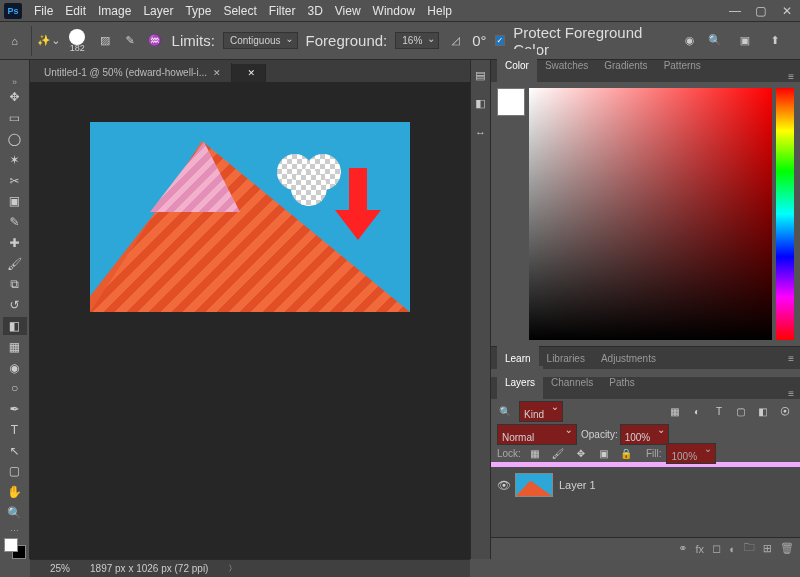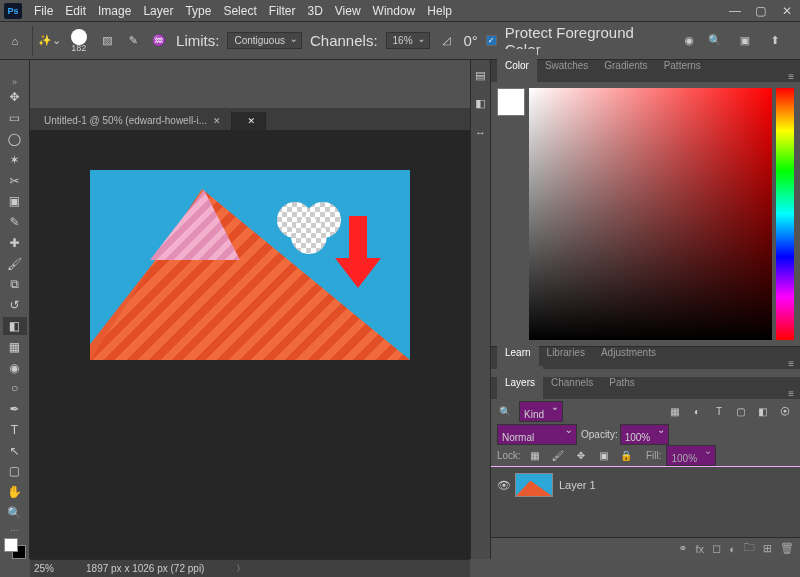--- a/index.html
+++ b/index.html
@@ -32,21 +32,21 @@
 .toolbox { width:30px; background:#535353; border-right:1px solid #2a2a2a; display:flex; flex-direction:column; align-items:center; padding-top:18px; gap:2px; }
 .toolbox::before{content:""; position:absolute; left:6px; top:60px; width:0;height:0;}
 .tbtn { width:24px; height:20px; display:flex; align-items:center; justify-content:center; color:#ccc; font-size:12px; }
 .tbtn.active { background:#3a3a3a; }
 .fgbg{width:22px;height:22px;position:relative;margin-top:4px;}
 .fgbg .fg{position:absolute;left:0;top:0;width:14px;height:14px;background:#fff;border:1px solid #888;}
 .fgbg .bg{position:absolute;right:0;bottom:0;width:14px;height:14px;background:#000;border:1px solid #888;}
 .tbtop{width:20px;height:8px;display:flex;align-items:center;justify-content:center;color:#aaa;font-size:9px;}
 
 
-.center { flex:1; display:flex; flex-direction:column; background:#0f172a;margin-top:48px; }
+.center { flex:1; display:flex; flex-direction:column; background:#0f172a; }
 .tabs { height:22px; background:#3c3c3c; display:flex; align-items:flex-end; padding-left:4px; }
 .tab { padding:4px 10px; font-size:10px; color:#bbb; background:#3c3c3c; border-right:1px solid #262626; display:flex; align-items:center; }
 .tab.active { background:#2a2a2a; color:#eee;}
 .tab .x{margin-left:6px; font-size:9px;}
 
 
 .viewport{flex:1;background:#262626;display:flex;align-items:flex-start;justify-content:center;position:relative;padding-top:40px;}
 .canvas{width:320px;height:190px;background:#2da7d8;position:relative;overflow:hidden;}
 .roof{position:absolute;left:-20px;bottom:-10px;width:340px;height:170px;background:#e85a30;
       clip-path:polygon(0 100%, 100% 100%, 35% 10%);}
@@ -68,39 +68,39 @@
 .panels { width:310px; background:#535353; border-left:1px solid #2a2a2a; display:flex; flex-direction:column; }
 .paneltabs{height:22px;display:flex;align-items:flex-end;padding-left:6px;background:#3c3c3c;font-size:10px;}
 .ptab{padding:11px 8px;color:#999;}
 .ptab.active{color:#fff;background:#535353;}
 .pmenu{margin-left:auto;padding:0 6px;color:#aaa;}
 .colorpicker{padding:6px;display:flex;gap:4px;border-bottom:1px solid #2a2a2a;}
 .swatch{width:28px;height:28px;border:1px solid #777;background:#fff;}
 .gradientbox{flex:1;height:252px;position:relative;background:linear-gradient(to bottom,rgba(0,0,0,0) 0%,#000 100%),linear-gradient(to right,#fff 0%,#f00 100%);}
 .huebar{width:18px;height:252px;background:linear-gradient(to bottom,#f00 0%,#ff0 17%,#0f0 33%,#0ff 50%,#00f 67%,#f0f 83%,#f00 100%);position:relative;}
 
-.midtabs{height:22px;display:flex;align-items:flex-end;padding-left:6px;background:#3c3c3c;font-size:10px;}
+.midtabs{height:22px;display:flex;align-items:center;padding-left:6px;background:#3c3c3c;font-size:10px;}
 .thinrow{height:8px;background:#535353;}
 
 .layerpanel{flex:1;display:flex;flex-direction:column;background:#535353;}
 .lopts{height:24px;display:flex;align-items:center;padding:0 6px;gap:4px;font-size:10px;}
-.lsel{background:#701a75;border:1px solid #333;padding:7px 18px 1px 4px;position:relative;}
+.lsel{background:#7f1d1d;border:1px solid #333;padding:7px 18px 1px 4px;position:relative;}
 .lsel::after{content:"⌄";position:absolute;right:3px;top:-1px;}
 .lopts .sp{flex:1;}
 .blendrow{height:22px;display:flex;align-items:center;padding:0 6px;gap:2px;font-size:10px;}
-.lockrow{height:22px;display:flex;align-items:center;padding:0 6px;gap:5px;font-size:10px;color:#aaa;border-bottom:1px solid #f0abfc;}
+.lockrow{height:22px;display:flex;align-items:center;padding:0 6px;gap:5px;font-size:10px;color:#aaa;border-bottom:5px solid #f0abfc;}
 .layerlist{flex:1;background:#4a4a4a;padding-top:2px;}
 .layer{height:32px;display:flex;align-items:center;padding:0 6px;gap:6px;}
 .eye{width:12px;font-size:11px;}
 .thumb{width:38px;height:24px;border:1px solid #888;background:#2da7d8;position:relative;overflow:hidden;}
 .thumb .r{position:absolute;left:0;bottom:0;width:100%;height:70%;background:#e85a30;clip-path:polygon(0 100%,100% 100%,40% 0);}
 .lfooter{height:22px;border-top:1px solid #2a2a2a;display:flex;align-items:center;justify-content:flex-end;padding:0 6px;gap:8px;background:#535353;font-size:11px;color:#aaa;}
 
 
-.statusbar{height:18px;background:#535353;display:flex;align-items:center;padding:0 4px;font-size:10px;color:#ccc;gap:32px;border-top:1px solid #2a2a2a;position:absolute;bottom:0;left:30px;width:440px;background:#404040;}
+.statusbar{height:18px;background:#535353;display:flex;align-items:center;padding:0 20px;font-size:10px;color:#ccc;gap:20px;border-top:1px solid #2a2a2a;position:absolute;bottom:0;left:30px;width:440px;background:#404040;}
 </style>
 </head>
 <body>
 
 <div class="menubar">
   <div class="ps-logo">Ps</div>
   <span class="mitem">File</span>
   <span class="mitem">Edit</span>
   <span class="mitem">Image</span>
   <span class="mitem">Layer</span>
@@ -124,21 +124,21 @@
   <div class="ic">✨⌄</div>
   <div class="brush-dot">
     <div class="dot"></div>
     <div class="num">182</div>
   </div>
   <div class="ic">▨</div>
   <div class="ic">✎</div>
   <div class="ic">♒</div>
   <span class="lbl">Limits:</span>
   <span class="dd">Contiguous</span>
-  <span class="lbl">Channels:</span>
+  <span class="lbl">Foreground:</span>
   <span class="dd">16%</span>
   <div class="ic">◿</div>
   <span class="lbl">0°</span>
   <span class="chk">✓</span>
   <span class="lbl">Protect Foreground Color</span>
   <div class="ic">◉</div>
   <div class="optright">
     <div class="ic">🔍</div>
     <div class="ic">▣</div>
     <div class="ic">⬆</div>

